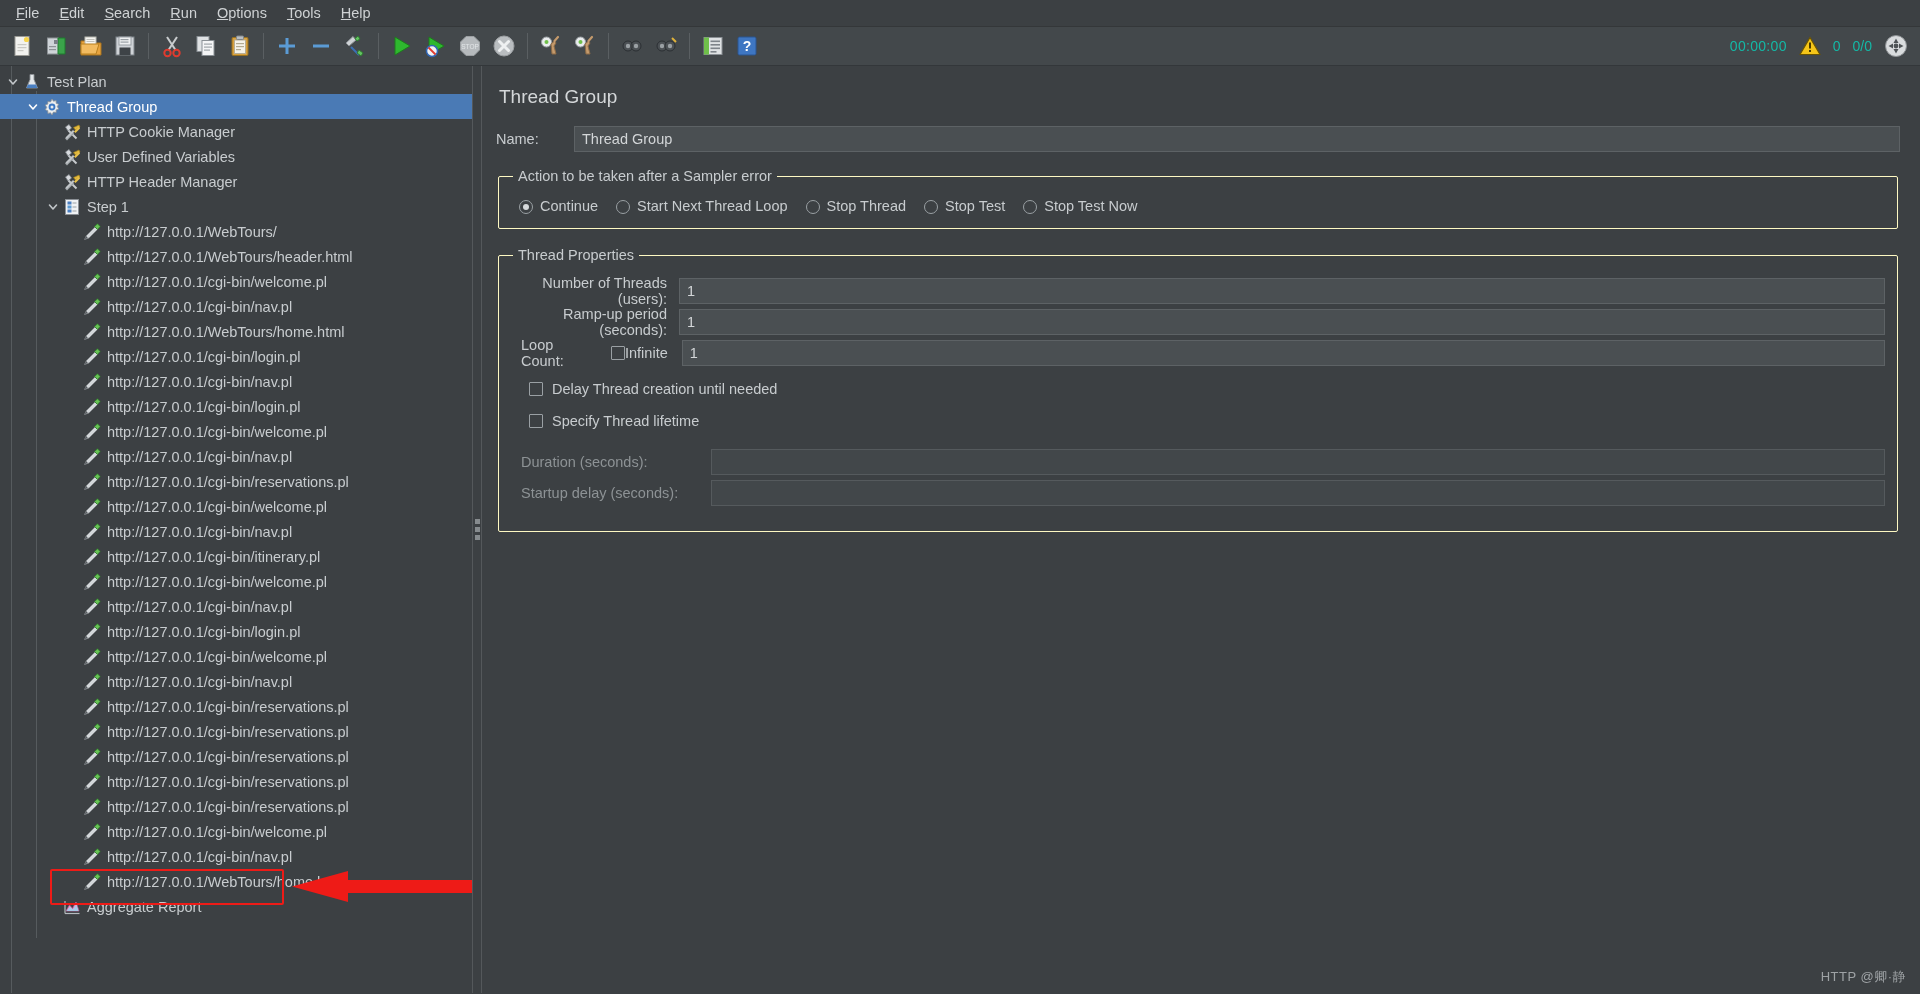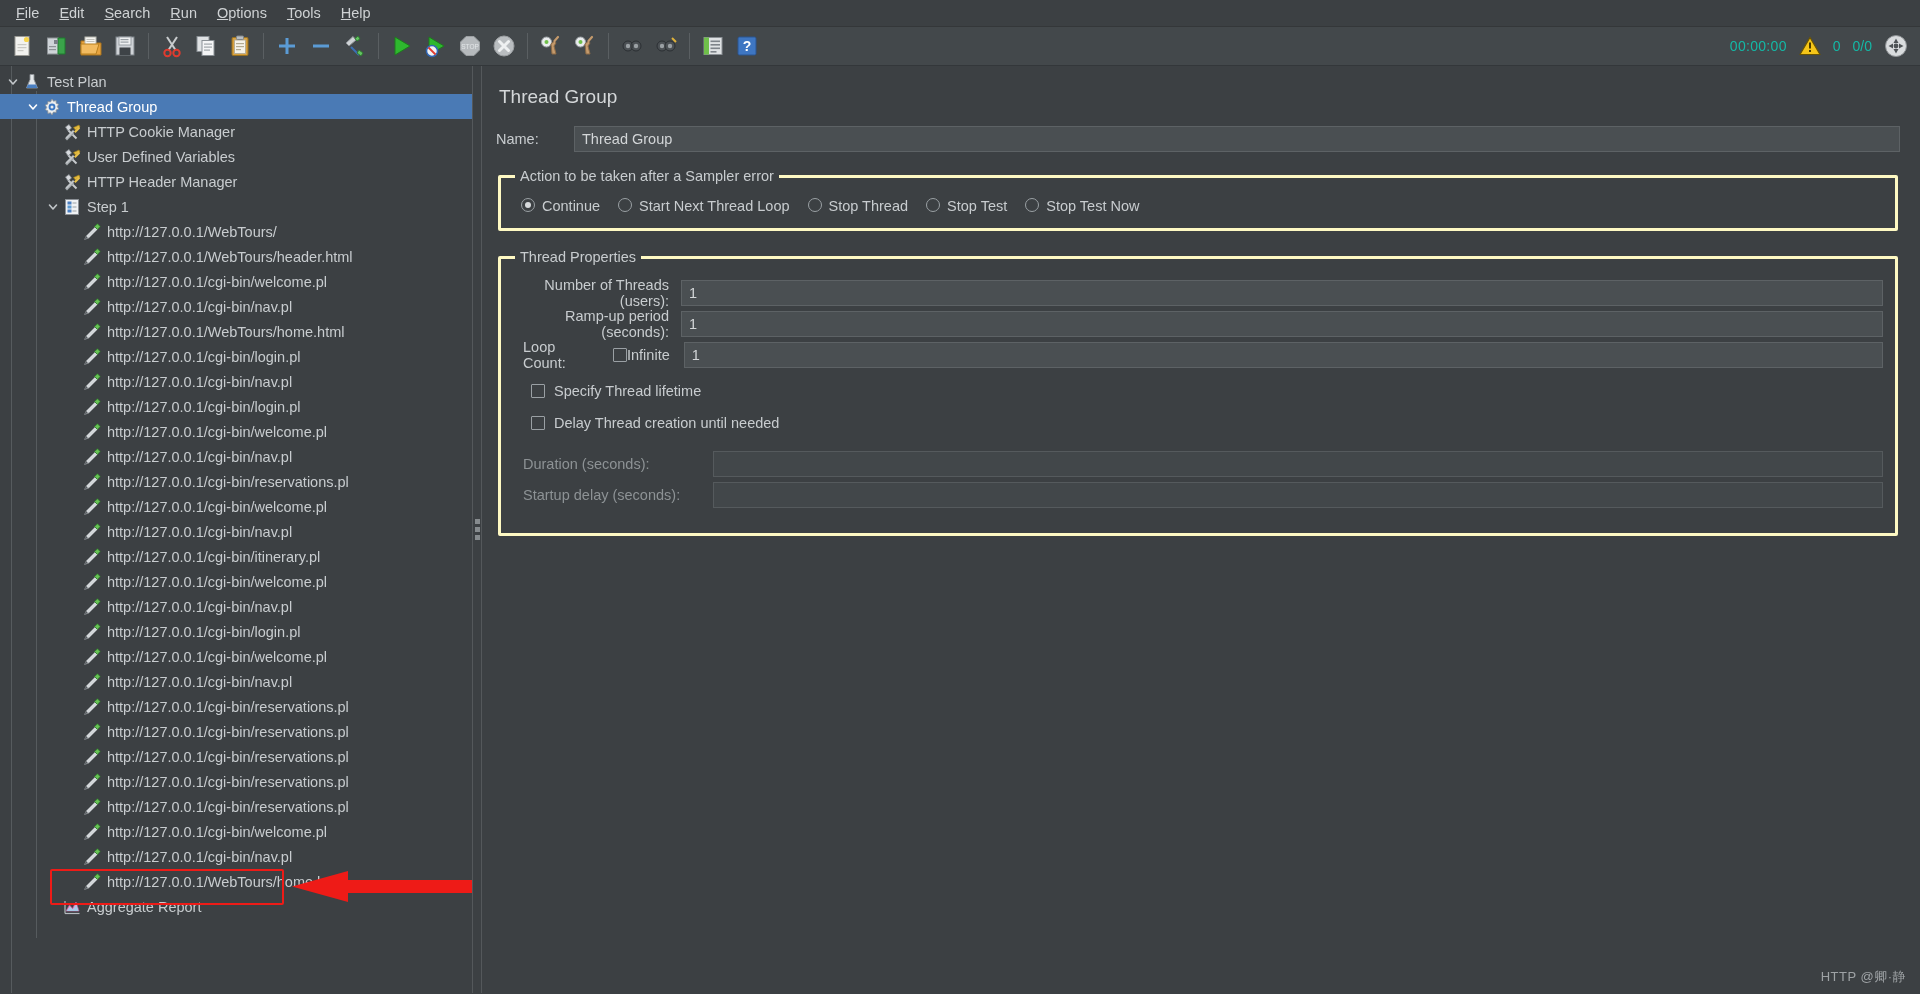--- a/index.html
+++ b/index.html
@@ -179,41 +179,41 @@
     font-family: "Liberation Sans", sans-serif;
   }
   .txtfield:disabled, .txtfield.disabled {
     background: #42474a;
     border-color: #555a5d;
     color: #8a8f92;
   }
 
   
   .group {
-    border: 3px solid #fef9c3;
+    border: 1px solid #fef9c3;
     border-radius: 2px;
     margin-top: 12px;
     margin-bottom: 2px;
     padding: 8px 12px 12px 12px;
     position: relative;
   }
   .group > legend {
     color: #c8cccf;
     font-size: 14.5px;
     padding: 0 5px;
     margin-left: 2px;
   }
   .radio-row {
     display: flex;
     align-items: center;
     gap: 6px;
     padding: 6px 0 2px 8px;
   }
   .radio-opt {
-    display: flex; align-items: flex-start;
+    display: flex; align-items: flex-end;
     gap: 7px;
     margin-right: 12px;
     cursor: default;
   }
   .radio {
     width: 14px; height: 14px;
     border-radius: 50%;
     border: 1px solid #9aa0a4;
     background: #3c4043;
     display: inline-block;
@@ -1003,27 +1003,27 @@
         <span class="prop-label" style="text-align:left;width:100px;flex:0 0 100px;padding-left:10px;">Loop Count:</span>
         <span class="inline-check">
           <span class="checkbox" id="cb-infinite"></span>
           <span class="check-label">Infinite</span>
         </span>
         <input class="txtfield" type="text" value="1" style="">
       </div>
 
 
       <div class="check-row">
+        <span class="checkbox" id="cb-delay"></span>
+        <span class="check-label">Delay Thread creation until needed</span>
+      </div>
+
+      <div class="check-row">
         <span class="checkbox" id="cb-lifetime"></span>
         <span class="check-label">Specify Thread lifetime</span>
-      </div>
-
-      <div class="check-row">
-        <span class="checkbox" id="cb-delay"></span>
-        <span class="check-label">Delay Thread creation until needed</span>
       </div>
 
       <div class="prop-row" style="margin-top:14px;">
         <span class="prop-label dim" style="text-align:left;width:200px;flex:0 0 200px;padding-left:10px;">Duration (seconds):</span>
         <input class="txtfield disabled" type="text" disabled="" value="" style="">
       </div>
 
       <div class="prop-row">
         <span class="prop-label dim" style="text-align:left;width:200px;flex:0 0 200px;padding-left:10px;">Startup delay (seconds):</span>
         <input class="txtfield disabled" type="text" disabled="" value="" style="">

